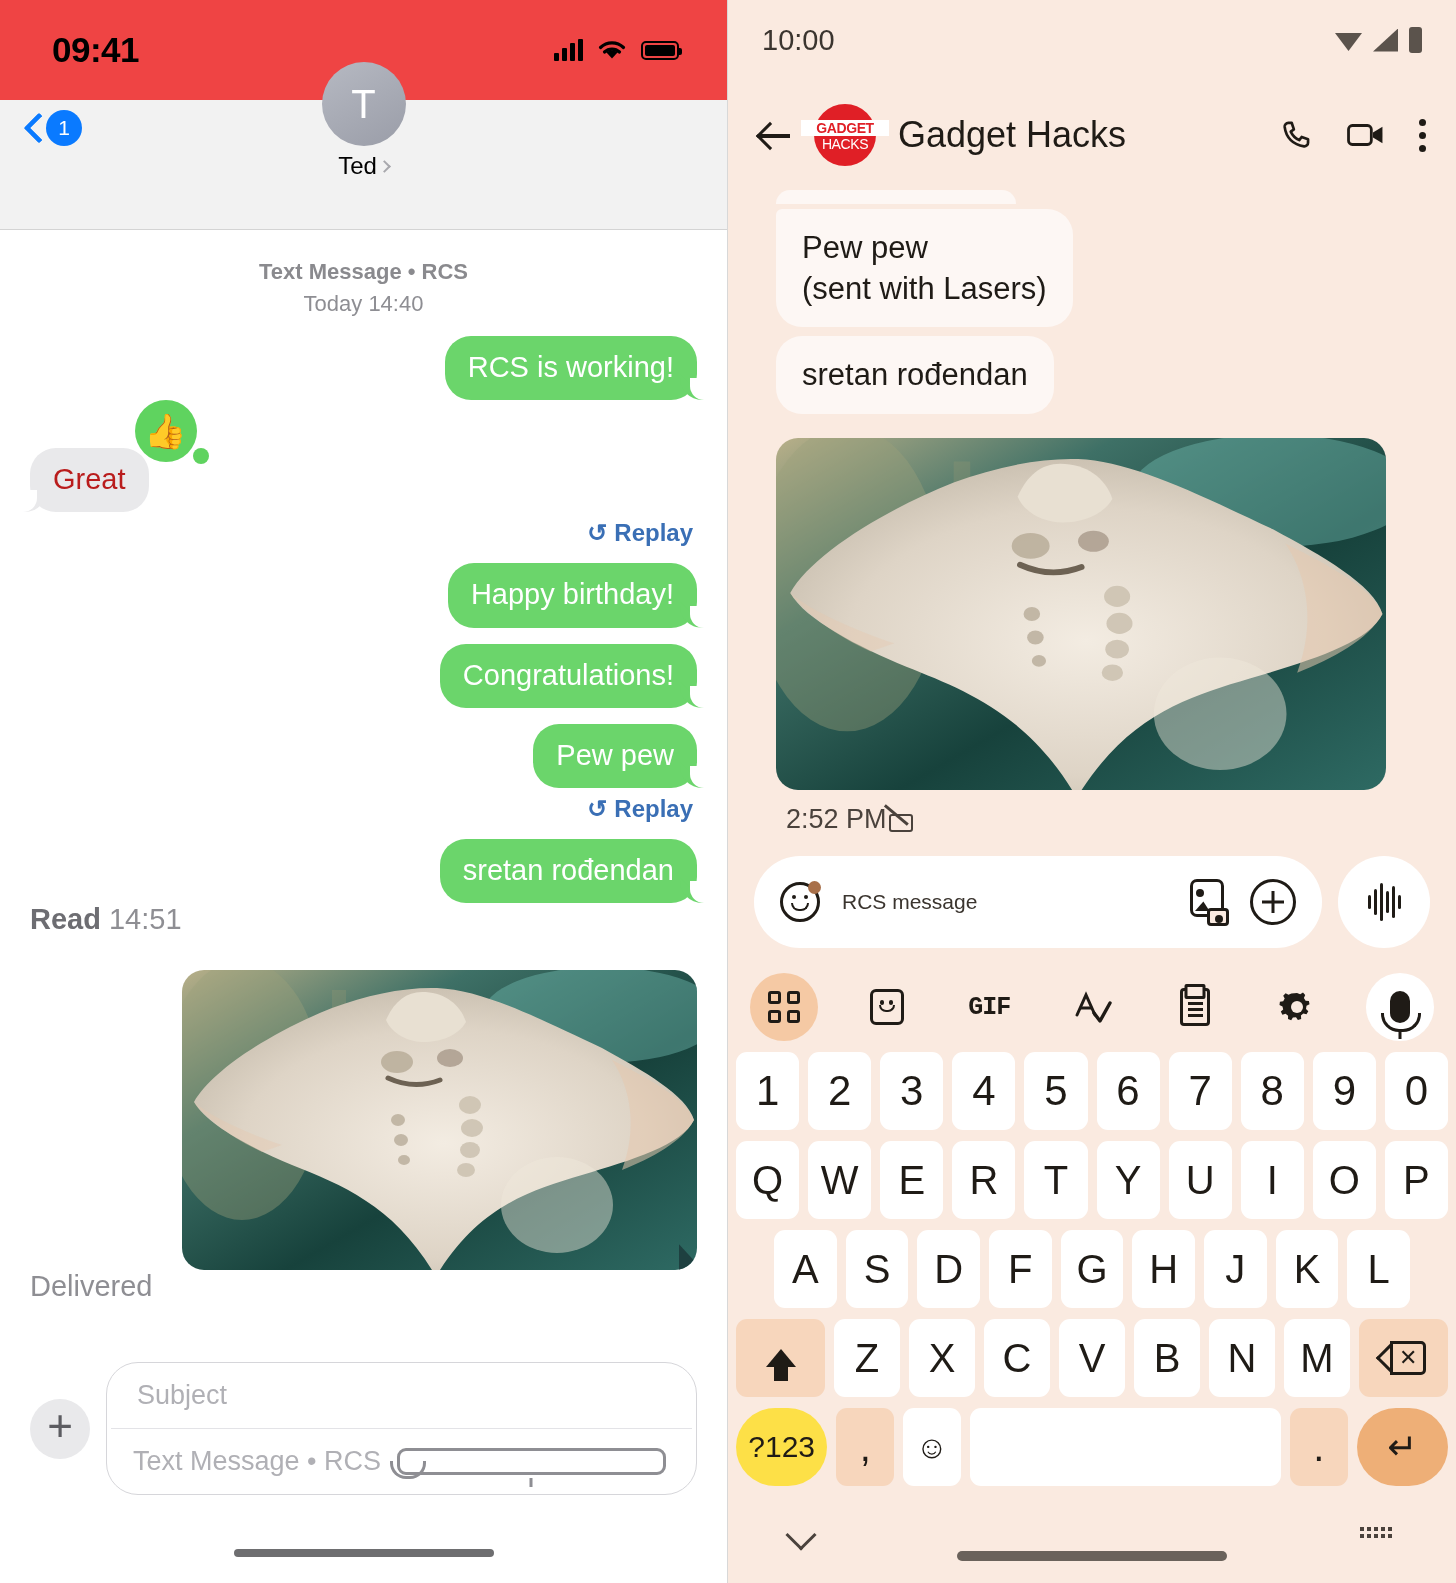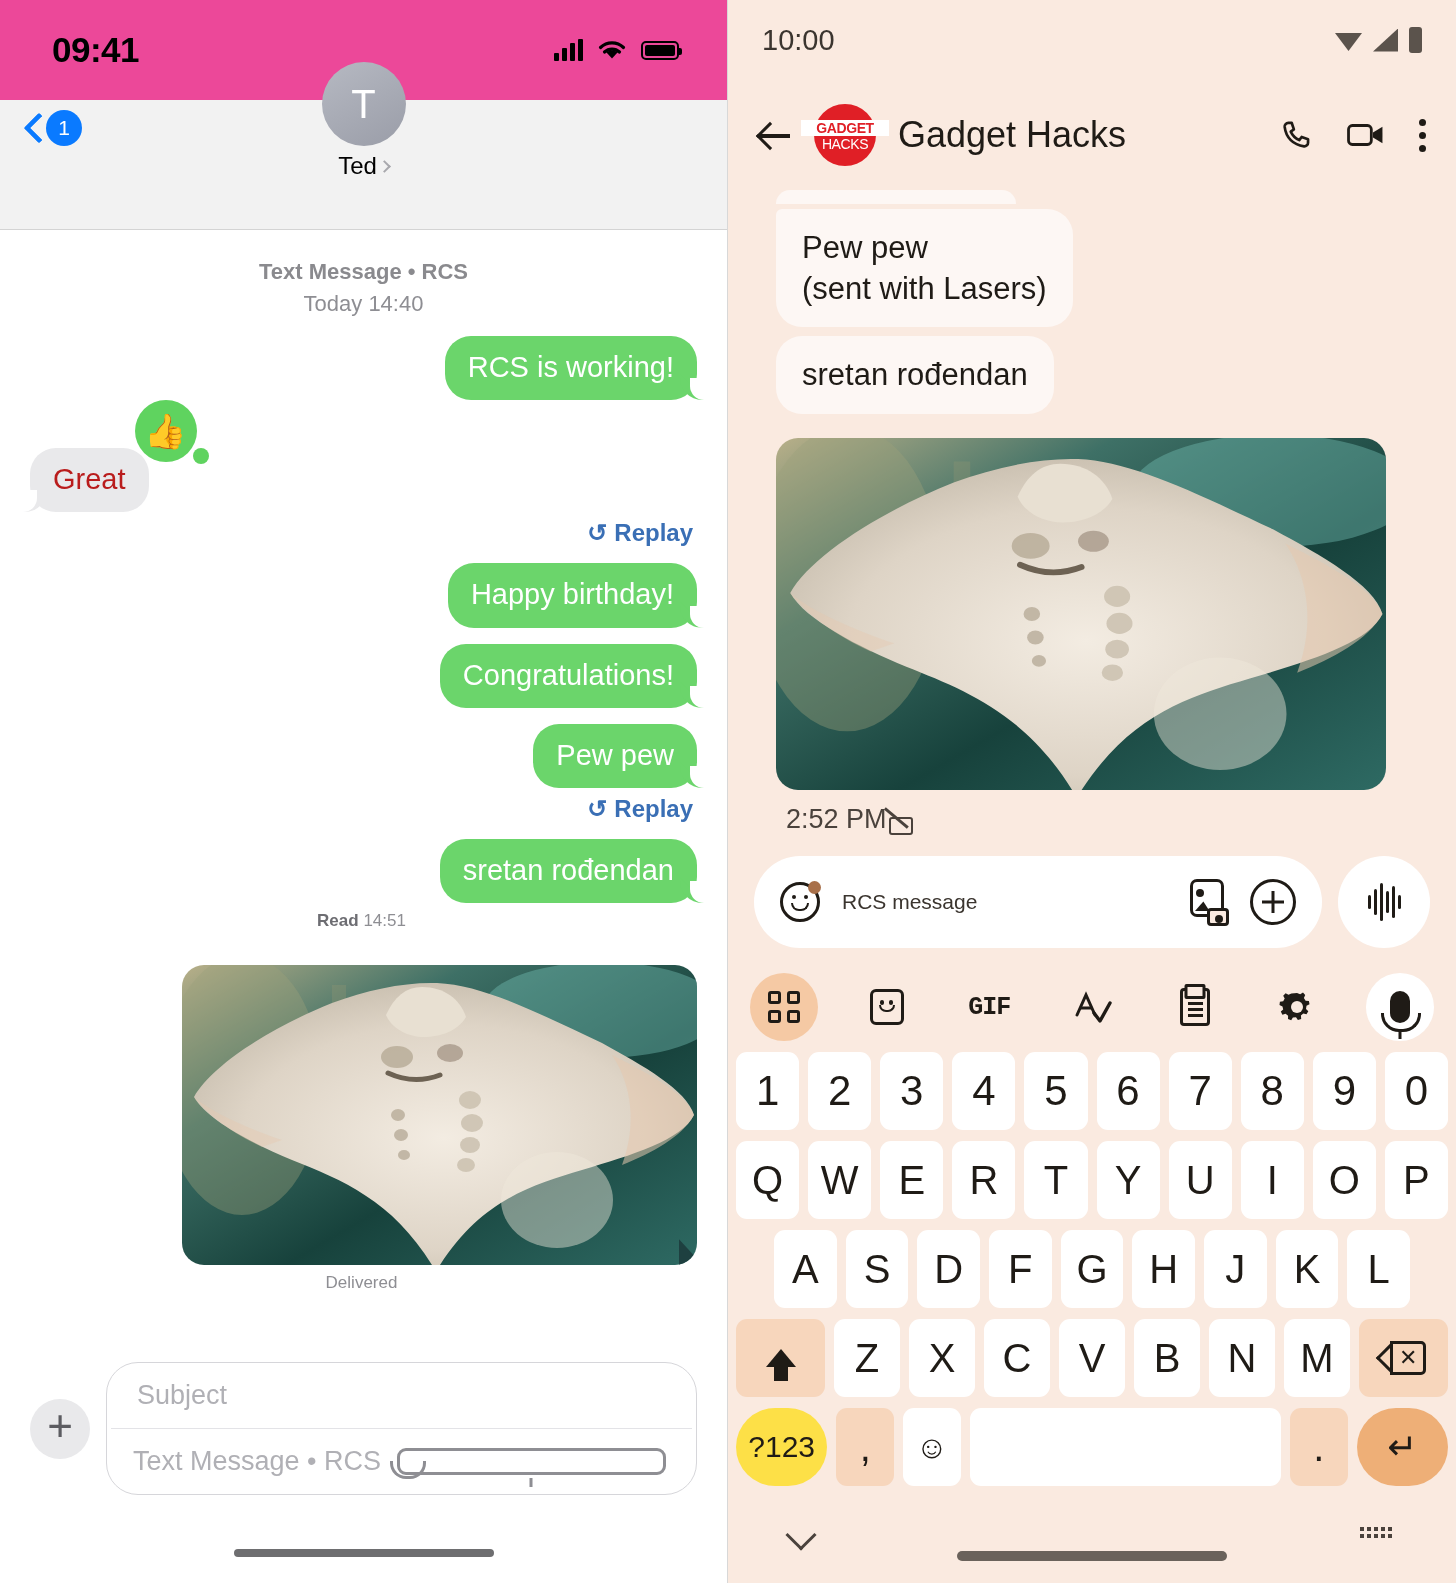--- a/index.html
+++ b/index.html
@@ -14,21 +14,21 @@
   
   .ios {
     width:728px; height:1583px;
     position:relative;
     background:#ffffff;
     border-right:1px solid #d8d8d8;
     display:flex; flex-direction:column;
   }
   .ios-statusbar {
     height:100px;
-    background:#ec4899;
+    background:#ef4444;
     display:flex; align-items:center;
     padding:0 52px;
     position:relative;
   }
   .ios-time {
     font-size:35px; font-weight:bold; color:#000;
     letter-spacing:-.5px;
   }
   .ios-status-icons {
     position:absolute; right:48px; top:50%;
@@ -155,22 +155,22 @@
     width:16px; height:16px; border-radius:50%; background:#5fd35f;
     box-shadow:0 0 0 3px #fff;
   }
 
   .replay {
     text-align:right; color:#3a6fb5; font-size:24px;
     font-weight:600; margin-top:7px; padding-right:4px;
     display:flex; justify-content:flex-end; align-items:center; gap:7px;
   }
   .status-line {
-    text-align:center; font-size:17px; color:#8e8e93;
-    margin-top:8px; padding-right:4px;
+    text-align:left; font-size:29px; color:#8e8e93;
+    padding-right:4px;
   }
   .status-line b { color:#6d6d72; font-weight:600; }
 
   .ios-photo {
     width:515px; height:300px;
     border-radius:22px; overflow:hidden;
     position:relative; margin-top:18px;
   }
   .ios-photo::after {
     content:''; position:absolute; right:-6px; bottom:0;
@@ -302,21 +302,21 @@
   }
   .d-bub.first { border-top-left-radius:6px; }
   .d-photo {
     width:610px; height:352px;
     border-radius:22px; overflow:hidden;
     margin:24px 0 0 18px; position:relative;
   }
   .d-stamp {
     margin:14px 0 0 28px;
     font-size:27px; color:#4a423c;
-    display:flex; align-items:flex-end; 
+    display:flex; align-items:center; 
   }
   .nolock {
     width:24px; height:26px; position:relative; display:inline-block;
   }
   .nolock::before {
     content:''; position:absolute; left:2px; bottom:0;
     width:20px; height:14px; border:2.5px solid #4a423c; border-radius:3px;
   }
   .nolock::after {
     content:''; position:absolute; left:-2px; top:-2px;

